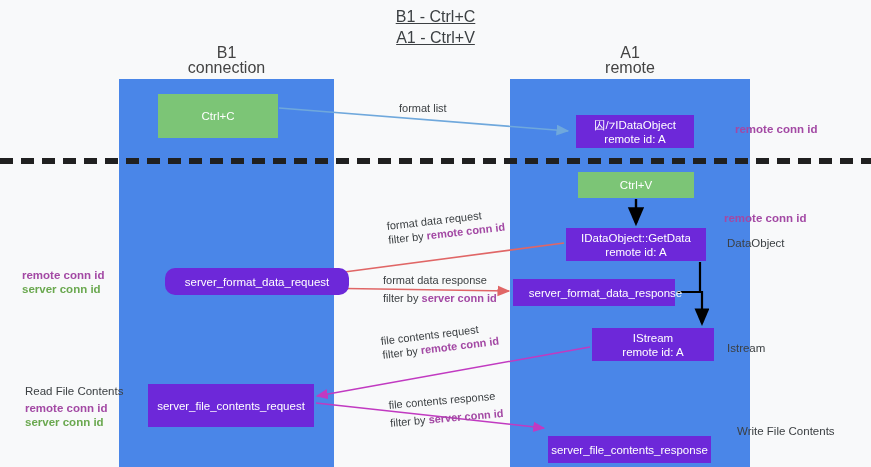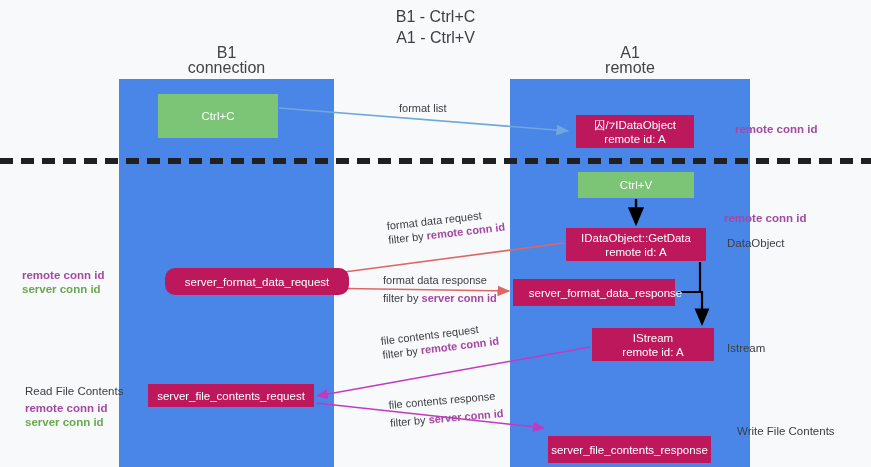--- a/index.html
+++ b/index.html
@@ -23,48 +23,48 @@
     font-size:16px;color:#434343;
   }
   .lane-head .l1{display:block;}
   .lane-head .l2{display:block;}
   #head-b1{left:119px;top:45px;width:215px;}
   #head-a1{left:510px;top:45px;width:240px;}
 
   
   #title{
     position:absolute;left:0;top:6px;width:871px;text-align:center;
-    font-size:16px;line-height:21px;color:#3c4043;
+    font-size:16px;line-height:21px;color:#3c4043;text-decoration:underline;
   }
   #title span{display:block;}
 
   
   #sep{
     position:absolute;left:0;top:158px;width:871px;height:6px;
     background:repeating-linear-gradient(to right,#202020 0,#202020 13px,transparent 13px,transparent 21px);
   }
 
   
   .node{
     position:absolute;box-sizing:border-box;
     display:flex;flex-direction:column;align-items:center;justify-content:center;
     color:#ffffff;font-size:11.5px;line-height:14px;text-align:center;
   }
-  .node.orange{background:#be185d;}
+  .node.orange{background:#6d28d9;}
   .node.green{background:#7cc576;}
   .node span{display:block;}
 
   #n-ctrlc{left:158px;top:94px;width:120px;height:44px;}
   #n-idataobject{left:576px;top:115px;width:118px;height:33px;}
   #n-ctrlv{left:578px;top:172px;width:116px;height:26px;}
   #n-getdata{left:566px;top:228px;width:140px;height:33px;}
   #n-sfdreq{left:165px;top:268px;width:184px;height:27px;border-radius:10px;}
   #n-sfdresp{left:513px;top:279px;width:162px;height:27px;padding-left:23px;}
   #n-istream{left:592px;top:328px;width:122px;height:33px;}
-  #n-sfcreq{left:148px;top:384px;width:166px;height:23px;}
+  #n-sfcreq{left:148px;top:384px;width:166px;height:43px;}
   #n-sfcresp{left:548px;top:392px;width:163px;height:27px;margin-top:44px;}
 
   
   .anno{position:absolute;font-size:11.5px;line-height:14px;}
   .anno .purple{color:#a349a4;font-weight:bold;display:block;}
   .anno .green{color:#6aa84f;font-weight:bold;display:block;}
   .anno .plain{color:#3c4043;display:block;}
 
   #a-remote1{left:735px;top:122px;}
   #a-remote2{left:724px;top:211px;}

